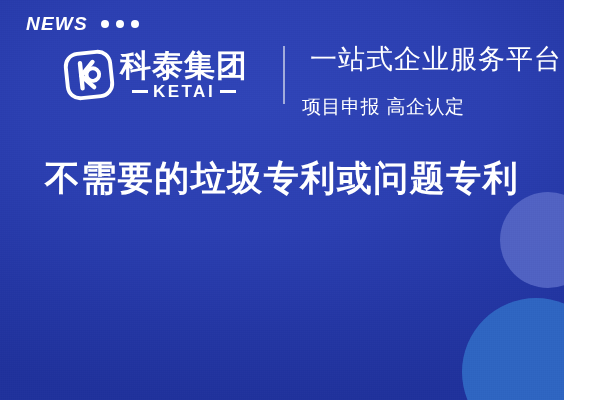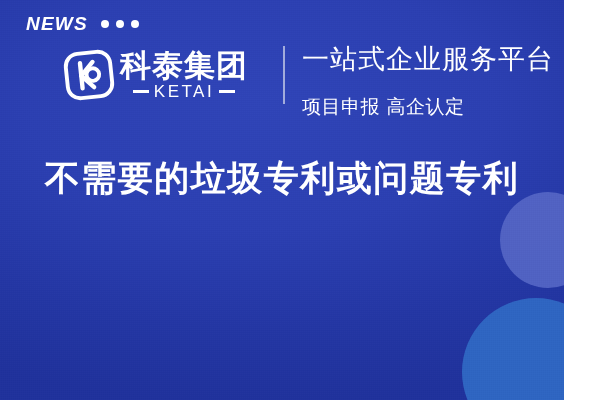--- a/index.html
+++ b/index.html
@@ -131,21 +131,21 @@
     margin-top: 1px;
   }
   #brand-en-row .rule {
     width: 16px;
     height: 3px;
     background: #ffffff;
   }
   #brand-en {
     color: #ffffff;
     font-size: 17px;
-    font-weight: normal;
+    font-weight: bold;
     letter-spacing: 2.5px;
     line-height: 1;
     white-space: nowrap;
     text-align: center;
   }
 
   #brand-divider {
     position: absolute;
     left: 283px;
     top: 46px;
@@ -163,20 +163,21 @@
     z-index: 5;
     font-family: "DejaVu Serif", "Liberation Serif", serif;
   }
   #tagline-main {
     color: #ffffff;
     font-size: 27px;
     letter-spacing: 1px;
     line-height: 1.15;
     white-space: nowrap;
     font-family: "Liberation Sans", "DejaVu Sans", sans-serif;
+    margin-left: 8px;
   }
   #tagline-sub {
     color: #ffffff;
     font-size: 19px;
     letter-spacing: .5px;
     line-height: 1.2;
     margin-top: 20px;
     white-space: nowrap;
     font-family: "DejaVu Serif", "Liberation Serif", serif;
   }

